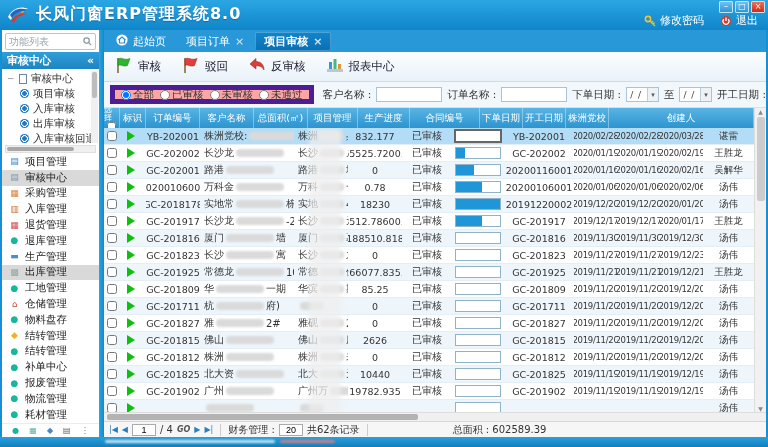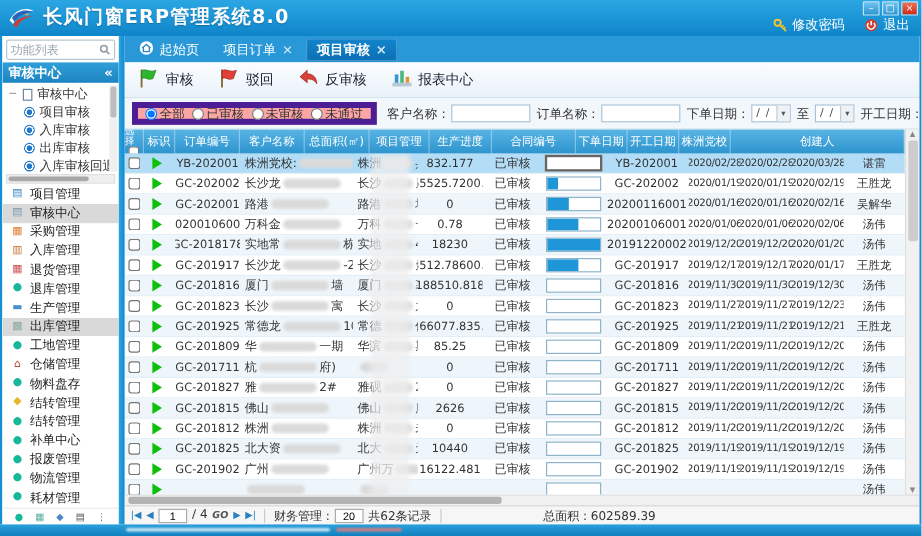--- a/index.html
+++ b/index.html
@@ -1120,21 +1120,21 @@
                 <div class="td left" style="width: 94px;">
                   <span>广州</span>
                   <span class="sm o"></span>
                   <span></span>
                 </div>
                 <div class="td left" style="width: 54px;">
                   <span>广州万</span>
                   <span class="sm c"></span>
                 </div>
                 <div class="td num" style="width: 54px;">
-                  <span>16122.481</span>
+                  <span>19782.935</span>
                 </div>
                 <div class="td" style="width: 50px;">
                   <span>已审核</span>
                 </div>
                 <div class="td" style="width: 52px;">
                   <div class="pbox">
                     <div class="pfill" style="width: 0%;"></div>
                   </div>
                 </div>
                 <div class="td num" style="width: 70px;">

